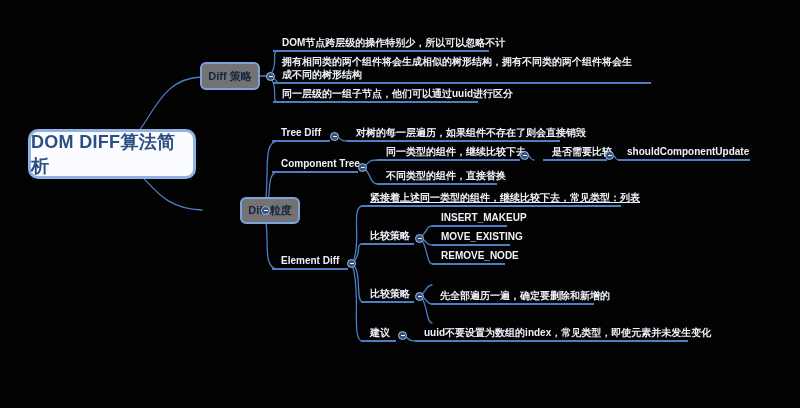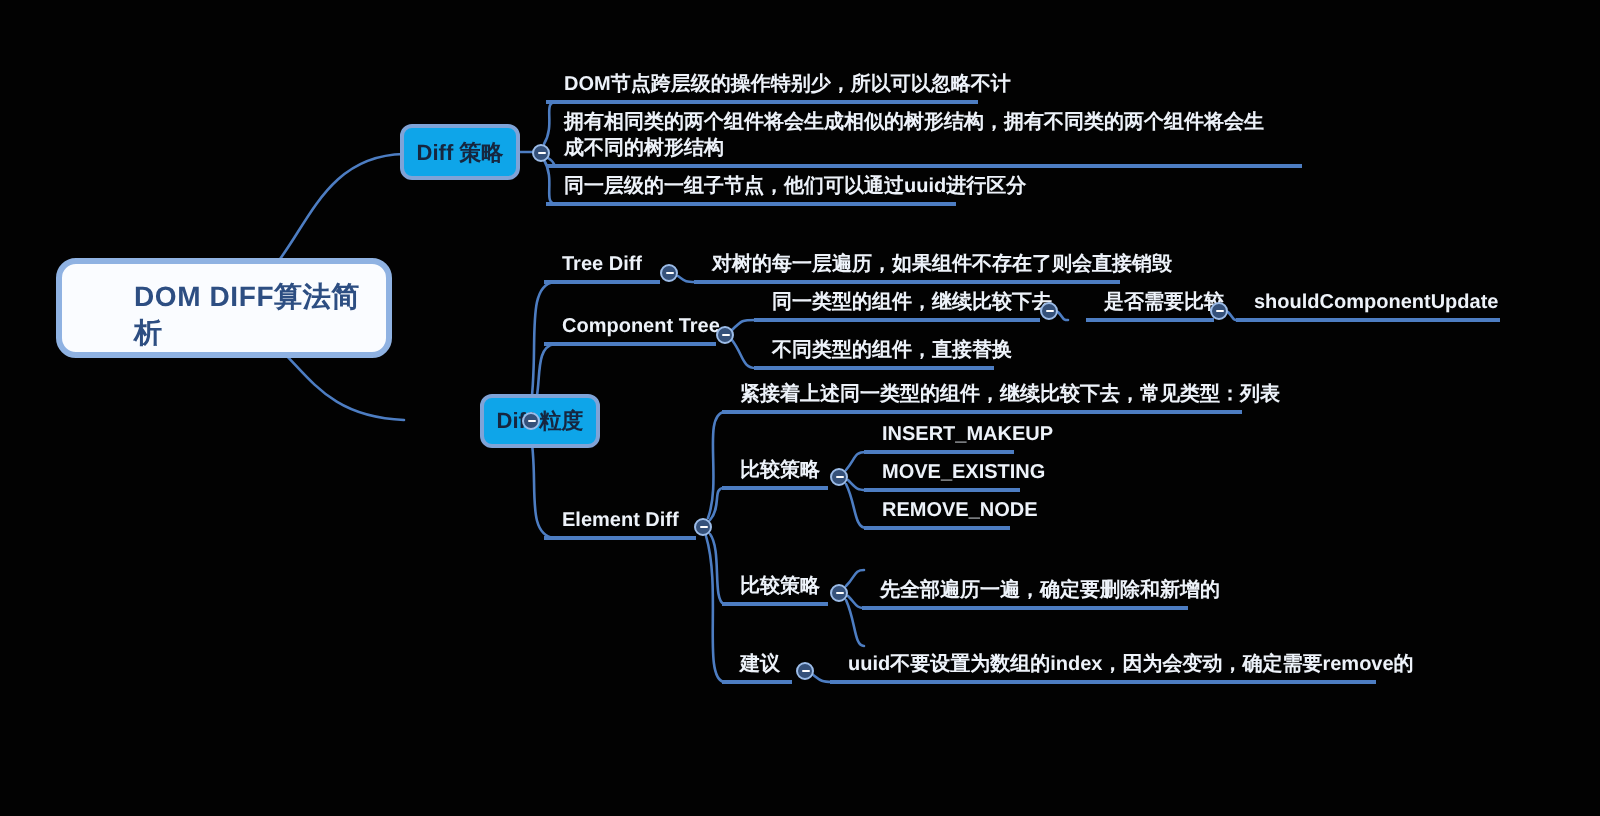--- a/index.html
+++ b/index.html
@@ -3,26 +3,26 @@
 <meta charset="utf-8">
 <title></title>
 <style>
   html,body{margin:0;padding:0;background:#020202;}
   .stage{position:relative;width:800px;height:408px;overflow:hidden;background:#020202;
          font-family:"Liberation Sans","DejaVu Sans",sans-serif;}
   svg.connectors{position:absolute;left:0;top:0;}
   .topic{position:absolute;box-sizing:border-box;color:#edf2f9;font-size:10px;font-weight:700;
          line-height:13px;padding:0 16px 1px 9px;border-bottom:2px solid #4d7dc2;white-space:nowrap;}
   .topic.wrap{white-space:normal;}
-  .box{position:absolute;box-sizing:border-box;background:#0ea5e9;border:2px solid #7fa3d7;
+  .box{position:absolute;box-sizing:border-box;background:#737373;border:2px solid #7fa3d7;
        border-radius:6px;color:#16263f;font-size:11px;font-weight:700;
        display:flex;align-items:center;justify-content:center;}
   .root{position:absolute;box-sizing:border-box;background:#fafcff;border:3px solid #8fb2e2;
-        border-radius:10px;color:#2d4e82;font-size:14px;font-weight:700;letter-spacing:.3px;
-        display:flex;align-items:flex-end;justify-content:center;padding-left:36px;}
+        border-radius:10px;color:#2d4e82;font-size:18px;font-weight:700;letter-spacing:.3px;
+        display:flex;align-items:center;justify-content:center;}
   .dot{position:absolute;width:9px;height:9px;border-radius:50%;background:#35517a;
        border:1px solid #9cbce8;box-sizing:border-box;}
   .dot::after{content:"";position:absolute;left:1.5px;top:2.6px;width:4px;height:1.5px;
        background:#ffffff;border-radius:1px;}
 </style>
 </head>
 <body>
 
 <div class="stage">
 
@@ -83,29 +83,29 @@
   <div class="topic" style="left:377px;top:145px;width:143px;">同一类型的组件，继续比较下去</div>
   <span class="dot" style="left:520px;top:151px;"></span>
   <div class="topic" style="left:543px;top:145px;width:64px;">是否需要比较</div>
   <span class="dot" style="left:605px;top:151px;"></span>
   <div class="topic" style="left:618px;top:145px;width:132px;">shouldComponentUpdate</div>
   <div class="topic" style="left:377px;top:169px;width:120px;">不同类型的组件，直接替换</div>
 
   <div class="topic" style="left:272px;top:254px;width:76px;">Element Diff</div>
   <span class="dot" style="left:347px;top:259px;"></span>
 
-  <div class="topic" style="left:361px;top:191px;width:260px;">紧接着上述同一类型的组件，继续比较下去，常见类型：列表</div>
+  <div class="topic" style="left:361px;top:191px;width:260px;text-decoration:underline;">紧接着上述同一类型的组件，继续比较下去，常见类型：列表</div>
 
   <div class="topic" style="left:361px;top:229px;width:53px;">比较策略</div>
   <span class="dot" style="left:415px;top:234px;"></span>
   <div class="topic" style="left:432px;top:211px;width:75px;">INSERT_MAKEUP</div>
   <div class="topic" style="left:432px;top:230px;width:78px;">MOVE_EXISTING</div>
   <div class="topic" style="left:432px;top:249px;width:73px;">REMOVE_NODE</div>
 
   <div class="topic" style="left:361px;top:287px;width:53px;">比较策略</div>
   <span class="dot" style="left:415px;top:292px;"></span>
   <div class="topic" style="left:431px;top:289px;width:163px;">先全部遍历一遍，确定要删除和新增的</div>
 
   <div class="topic" style="left:361px;top:326px;width:35px;">建议</div>
   <span class="dot" style="left:398px;top:331px;"></span>
-  <div class="topic" style="left:415px;top:326px;width:273px;">uuid不要设置为数组的index，因为会变动，确定需要remove的</div>
+  <div class="topic" style="left:415px;top:326px;width:273px;">uuid不要设置为数组的index，常见类型，即使元素并未发生变化</div>
 
 </div>
 
 </body></html>

